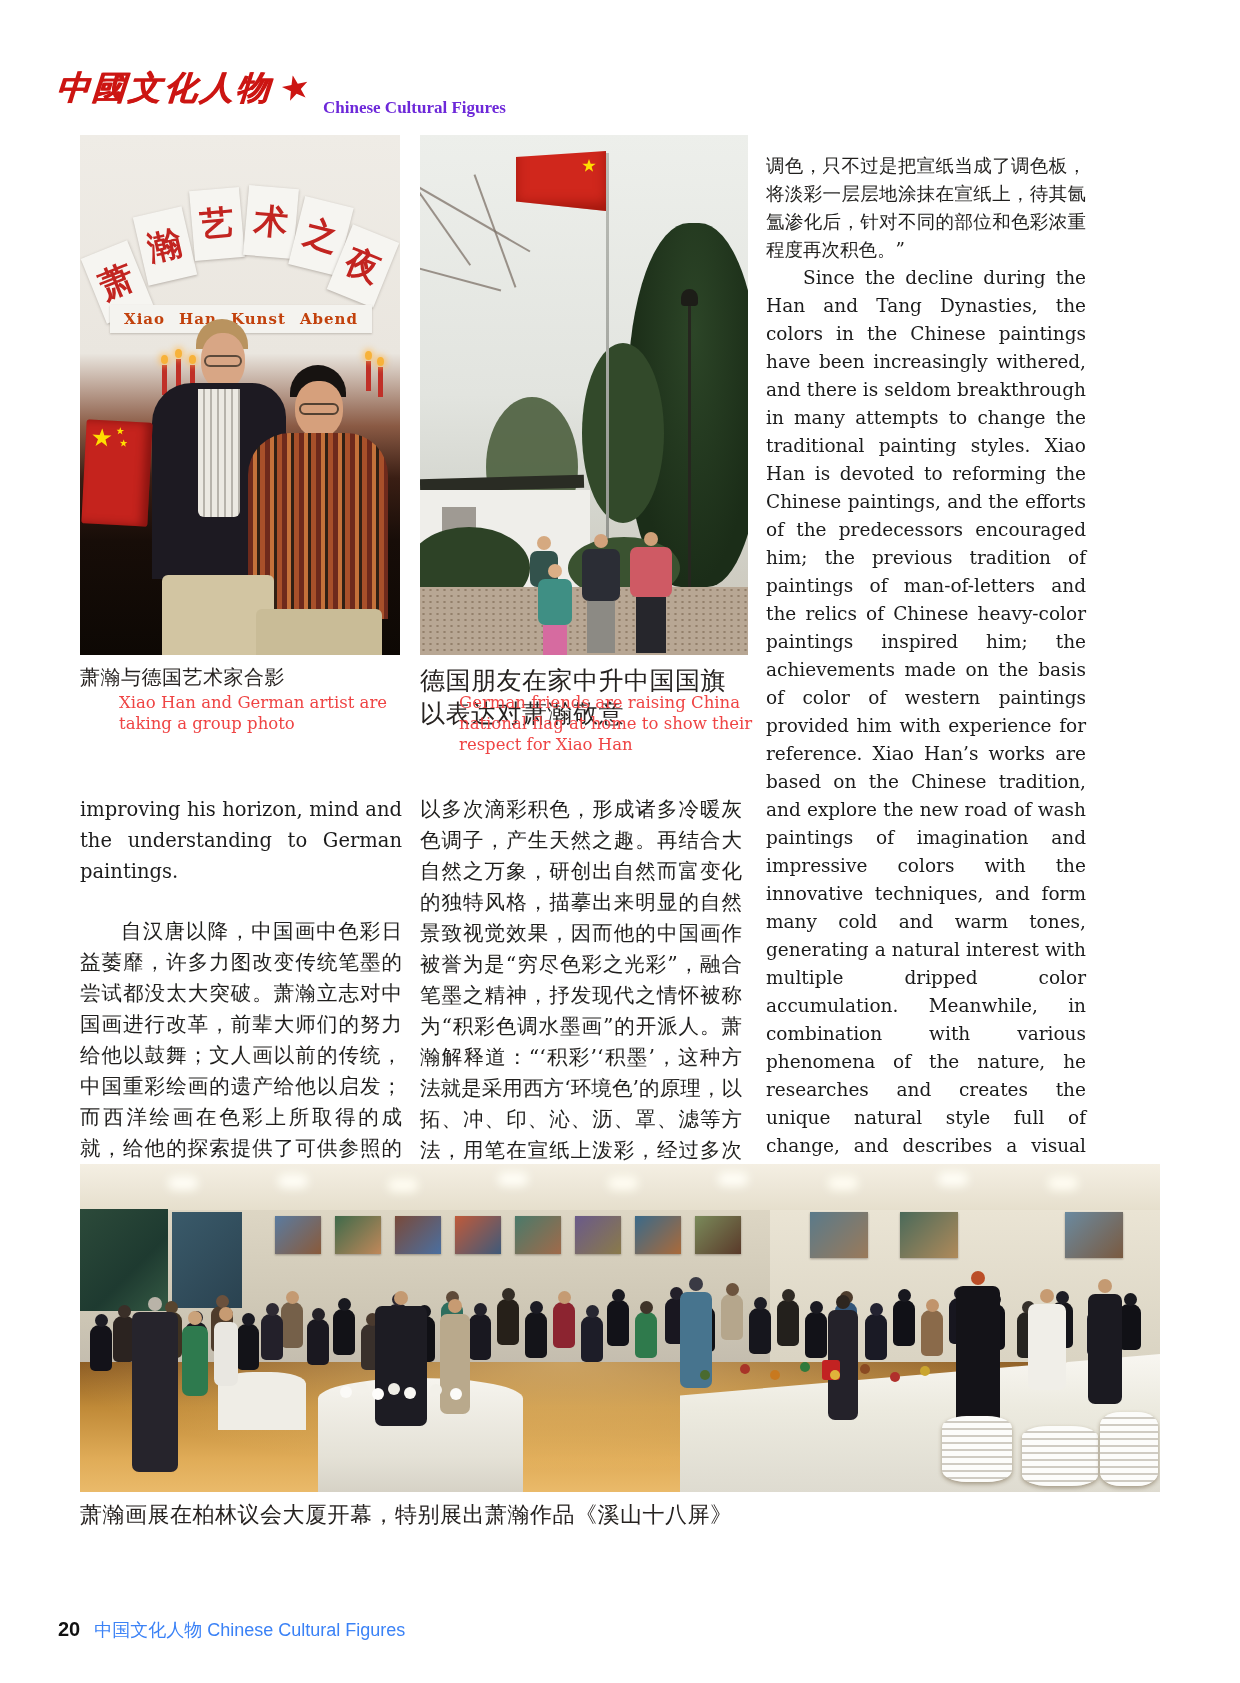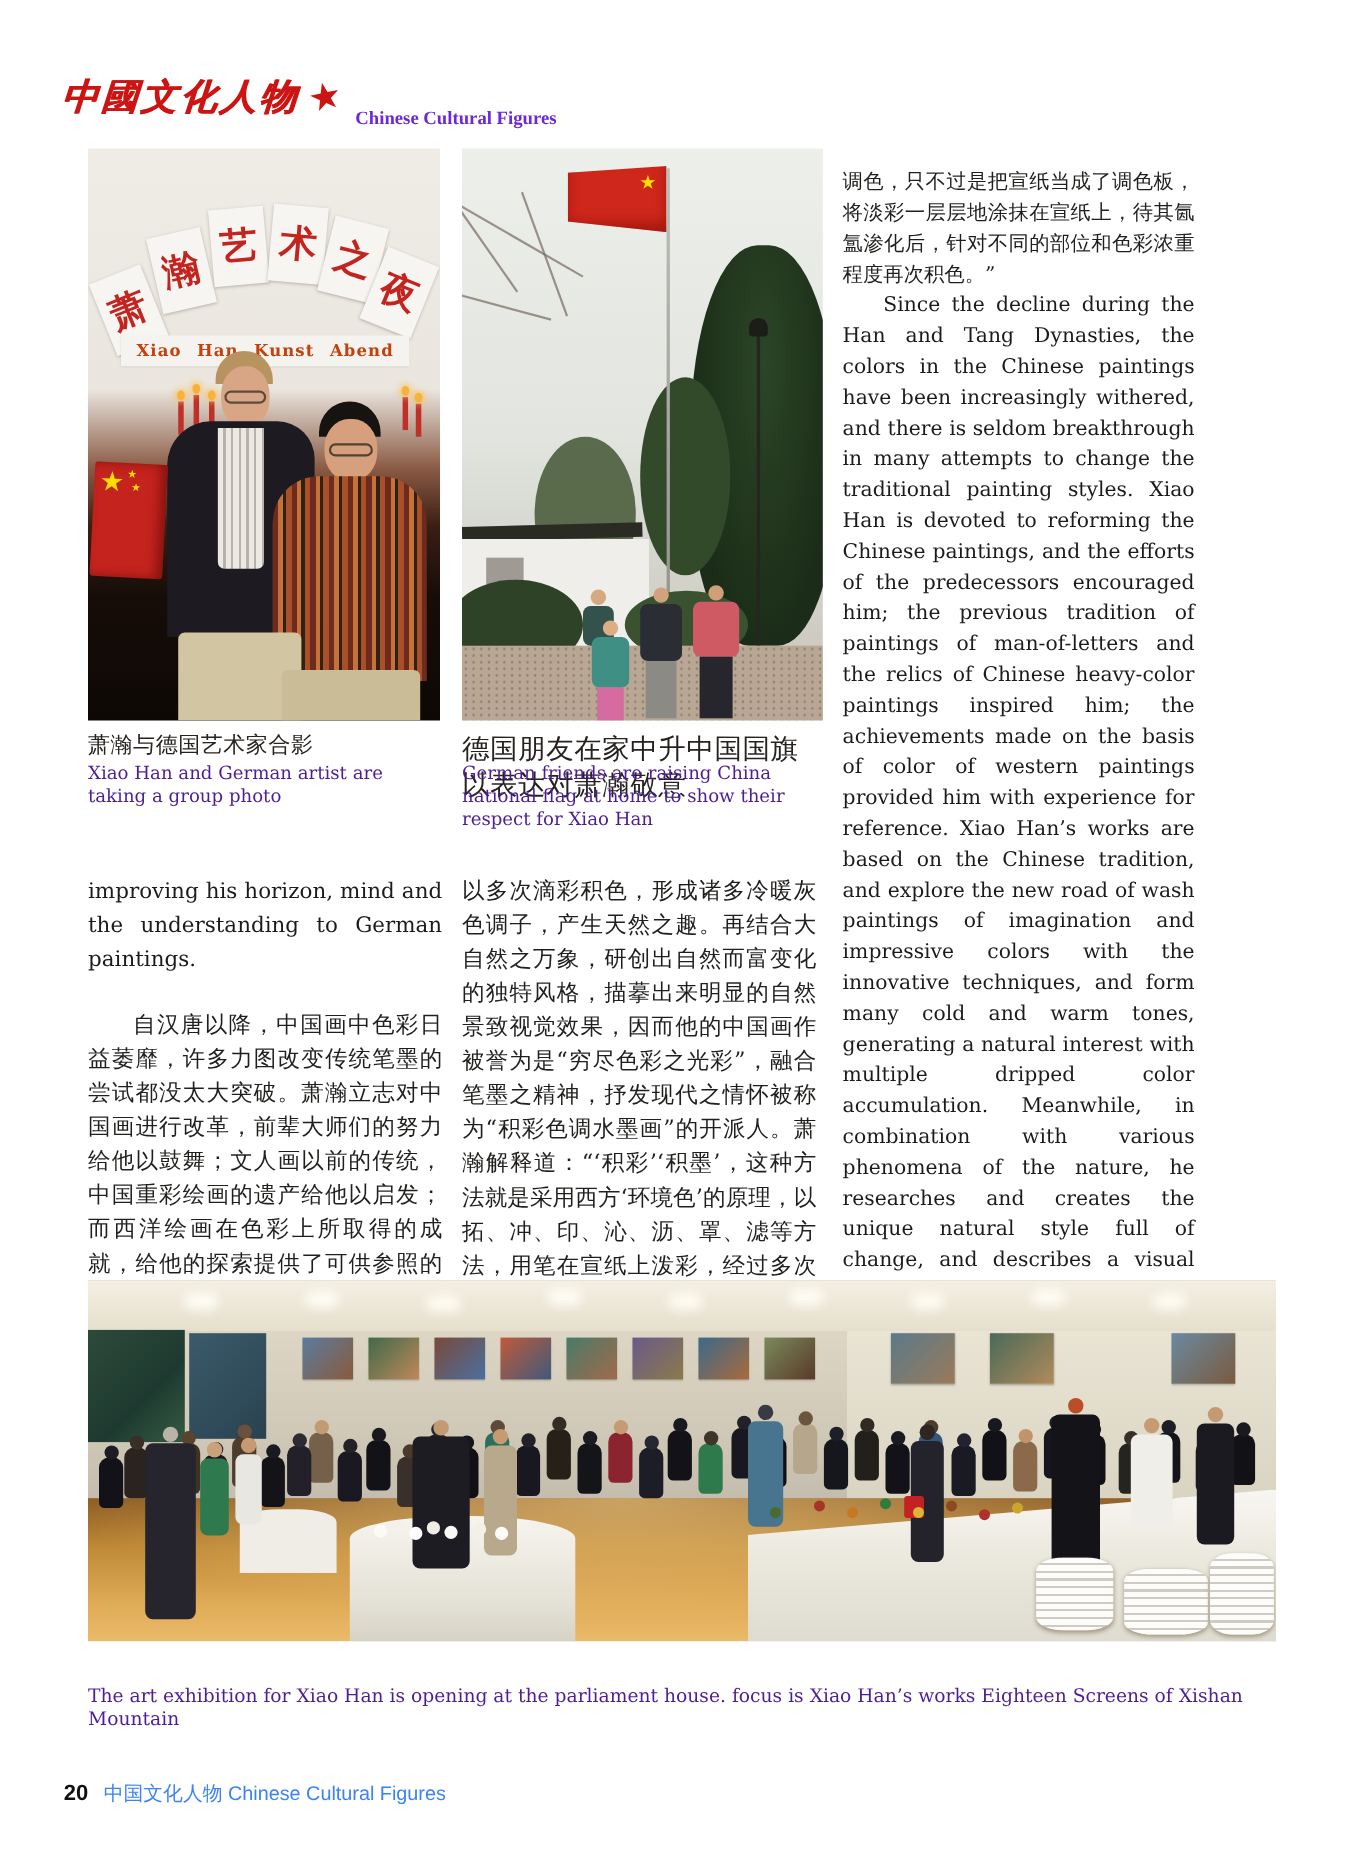--- a/index.html
+++ b/index.html
@@ -73,21 +73,21 @@
   .pr-ground { left:0; top:452px; width:328px; height:68px; background-color:#b8a794;
                background-image:radial-gradient(#93806b 1px,transparent 1.4px); background-size:7px 6px; }
   .person { position:absolute; border-radius:7px; }
   .person::before { content:""; position:absolute; top:-15px; left:50%; transform:translateX(-50%);
                     width:14px; height:14px; border-radius:50%; background:var(--skin,#d2a27c); }
   .person::after { content:""; position:absolute; top:100%; left:14%; width:72%;
                    height:var(--legh,0px); background:var(--legs,#333); }
 
   
   .cap-cn { position:absolute; font-size:20px; color:#262220; letter-spacing:.5px; }
-  .cap-en { position:absolute; font-size:16.5px; color:#4c1d95; line-height:21px; }
+  .cap-en { position:absolute; font-size:16.5px; color:#ef4444; line-height:21px;margin-left:39px; }
   .col { position:absolute; text-align:justify; }
   .col p { text-align:justify; }
   #col-left, #col-mid { width:322px; top:794px; }
   #col-left { left:80px; }  #col-mid { left:420px; }
   .cn-body { font-size:20.5px; line-height:31px; color:#201f1d; }
   .en-body { font-size:19.5px; line-height:31px; color:#1b1b1b; }
   .indent { text-indent:2em; }
   #col-left .en-body { margin-bottom:29px; }
   #col-right { left:766px; top:152px; width:320px; }
   #col-right .cn-body { font-size:18.5px; line-height:28px; }
@@ -294,20 +294,20 @@
     <div class="person" style="left:876px;top:122px;width:44px;height:186px;background:#141318;--skin:#bb4e28;"></div>
     <div class="person" style="left:948px;top:140px;width:38px;height:86px;background:#f0eee8;--skin:#c79b72;"></div>
     <div class="person" style="left:1008px;top:130px;width:34px;height:110px;background:#1b1a21;--skin:#c49a72;"></div>
     <div class="abs bp-plates" style="left:862px;top:252px;width:70px;height:66px;"></div>
     <div class="abs bp-plates" style="left:942px;top:262px;width:76px;height:60px;"></div>
     <div class="abs bp-plates" style="left:1020px;top:248px;width:58px;height:74px;"></div>
     <div class="abs bp-cups"></div>
     <div class="abs bp-food"></div>
   </div>
 
-  <div class="cap-en" style="left:80px;top:1532px;width:1080px;font-size:17px;">The art exhibition for Xiao Han is opening at the parliament house. focus is Xiao Han’s works Eighteen Screens of Xishan Mountain</div>
+  <div class="cap-cn" style="left:80px;top:1500px;font-size:22px;">萧瀚画展在柏林议会大厦开幕，特别展出萧瀚作品《溪山十八屏》</div>
 
   <div class="footer">
     <span class="num">20</span>
     <span class="jn">中国文化人物 Chinese Cultural Figures</span>
   </div>
 
 </div>
 
 </body></html>

